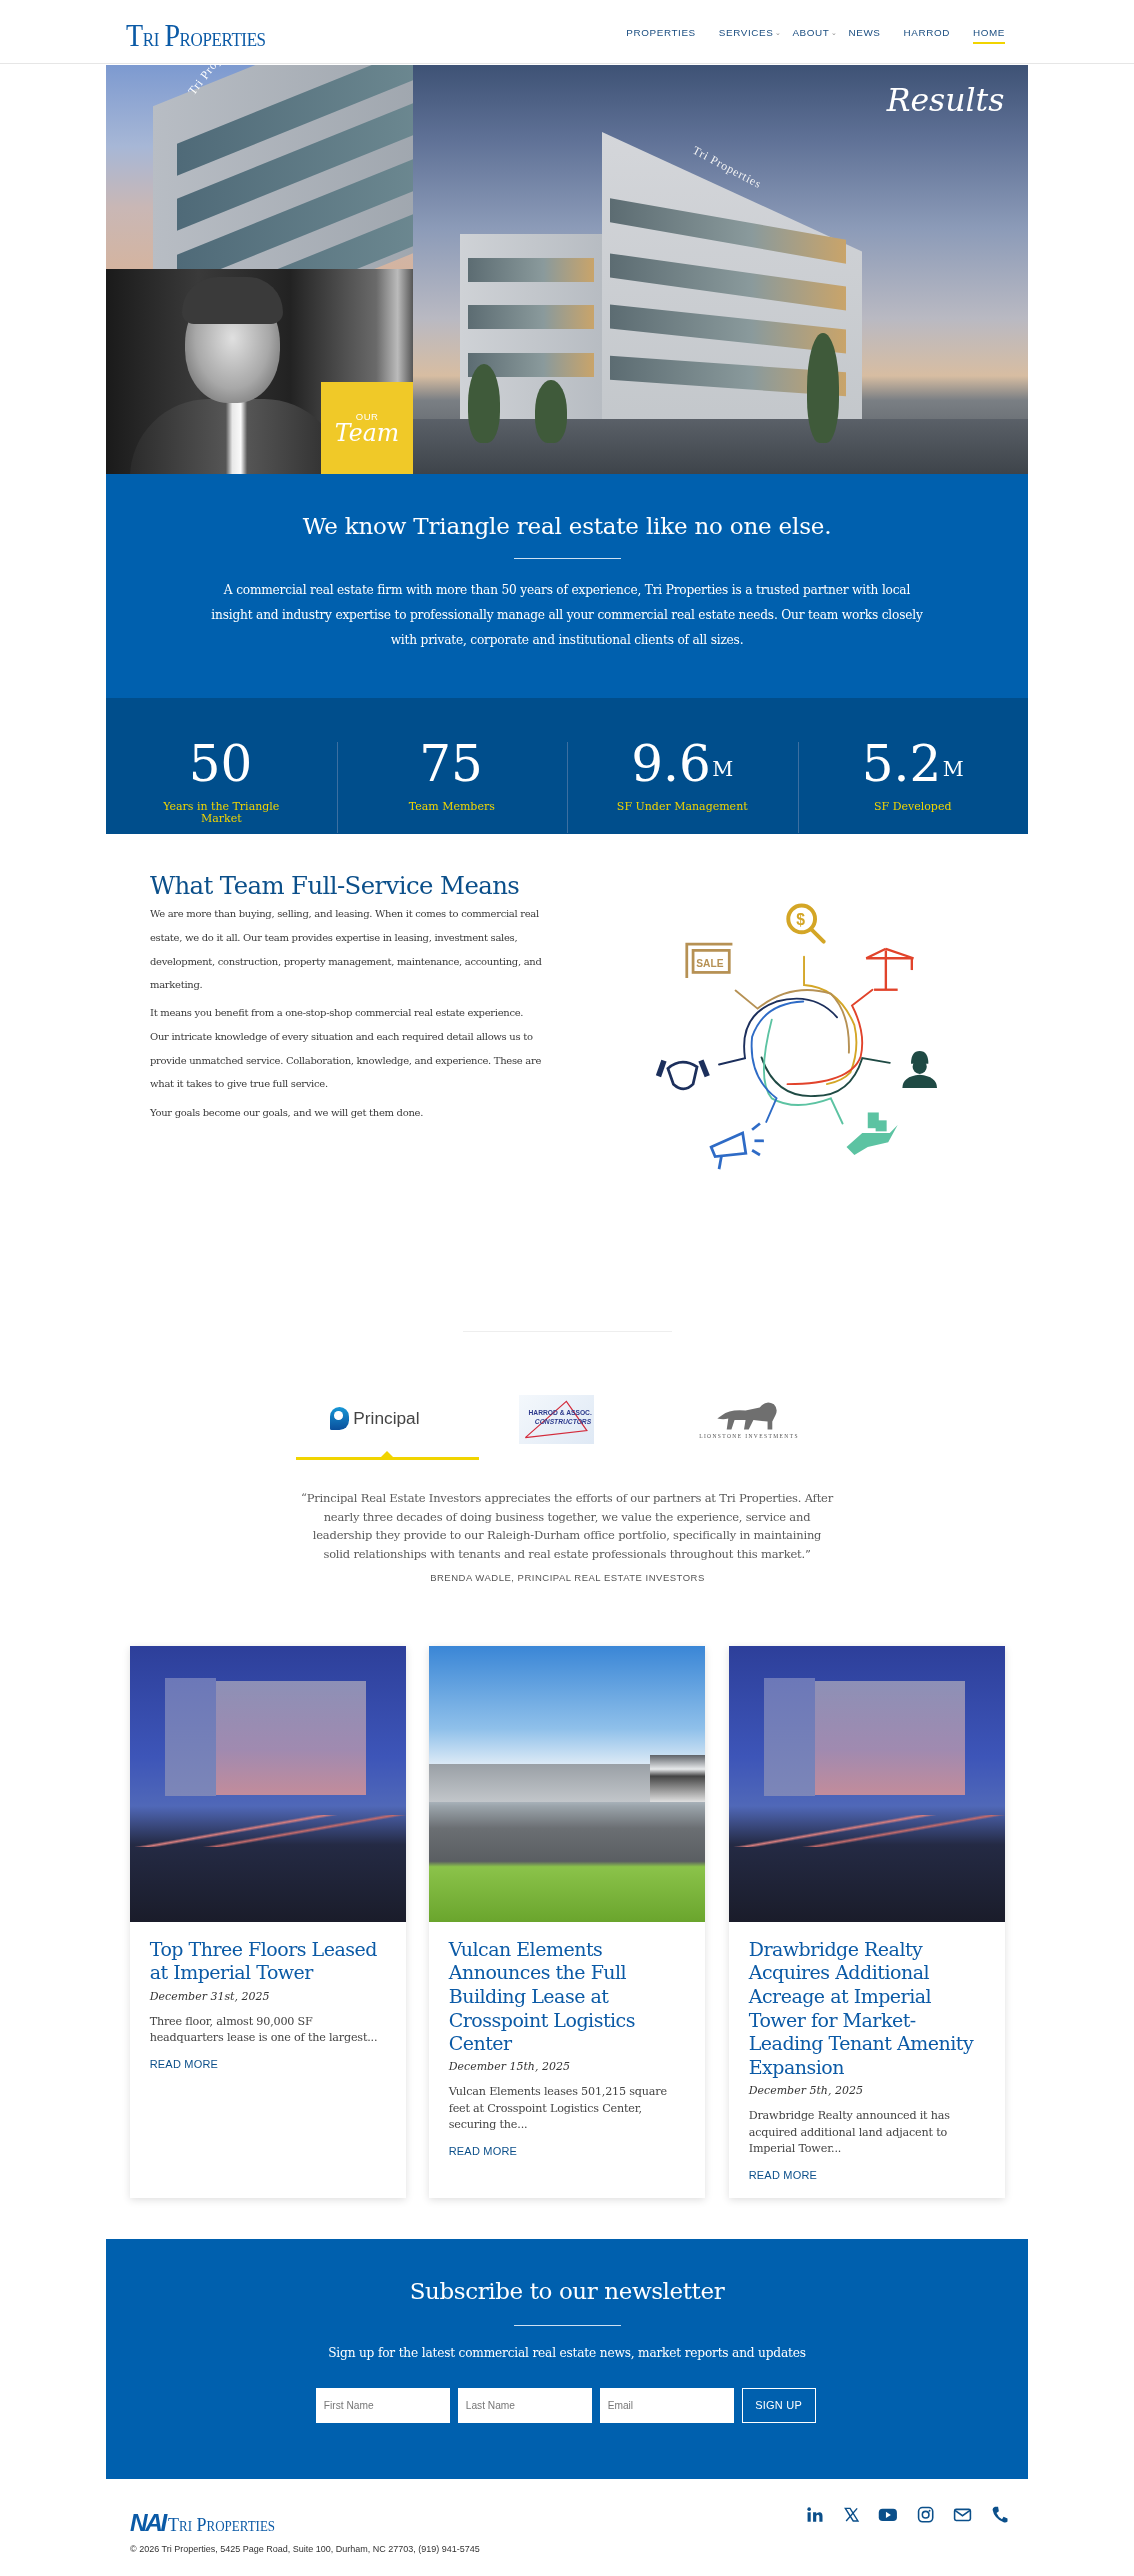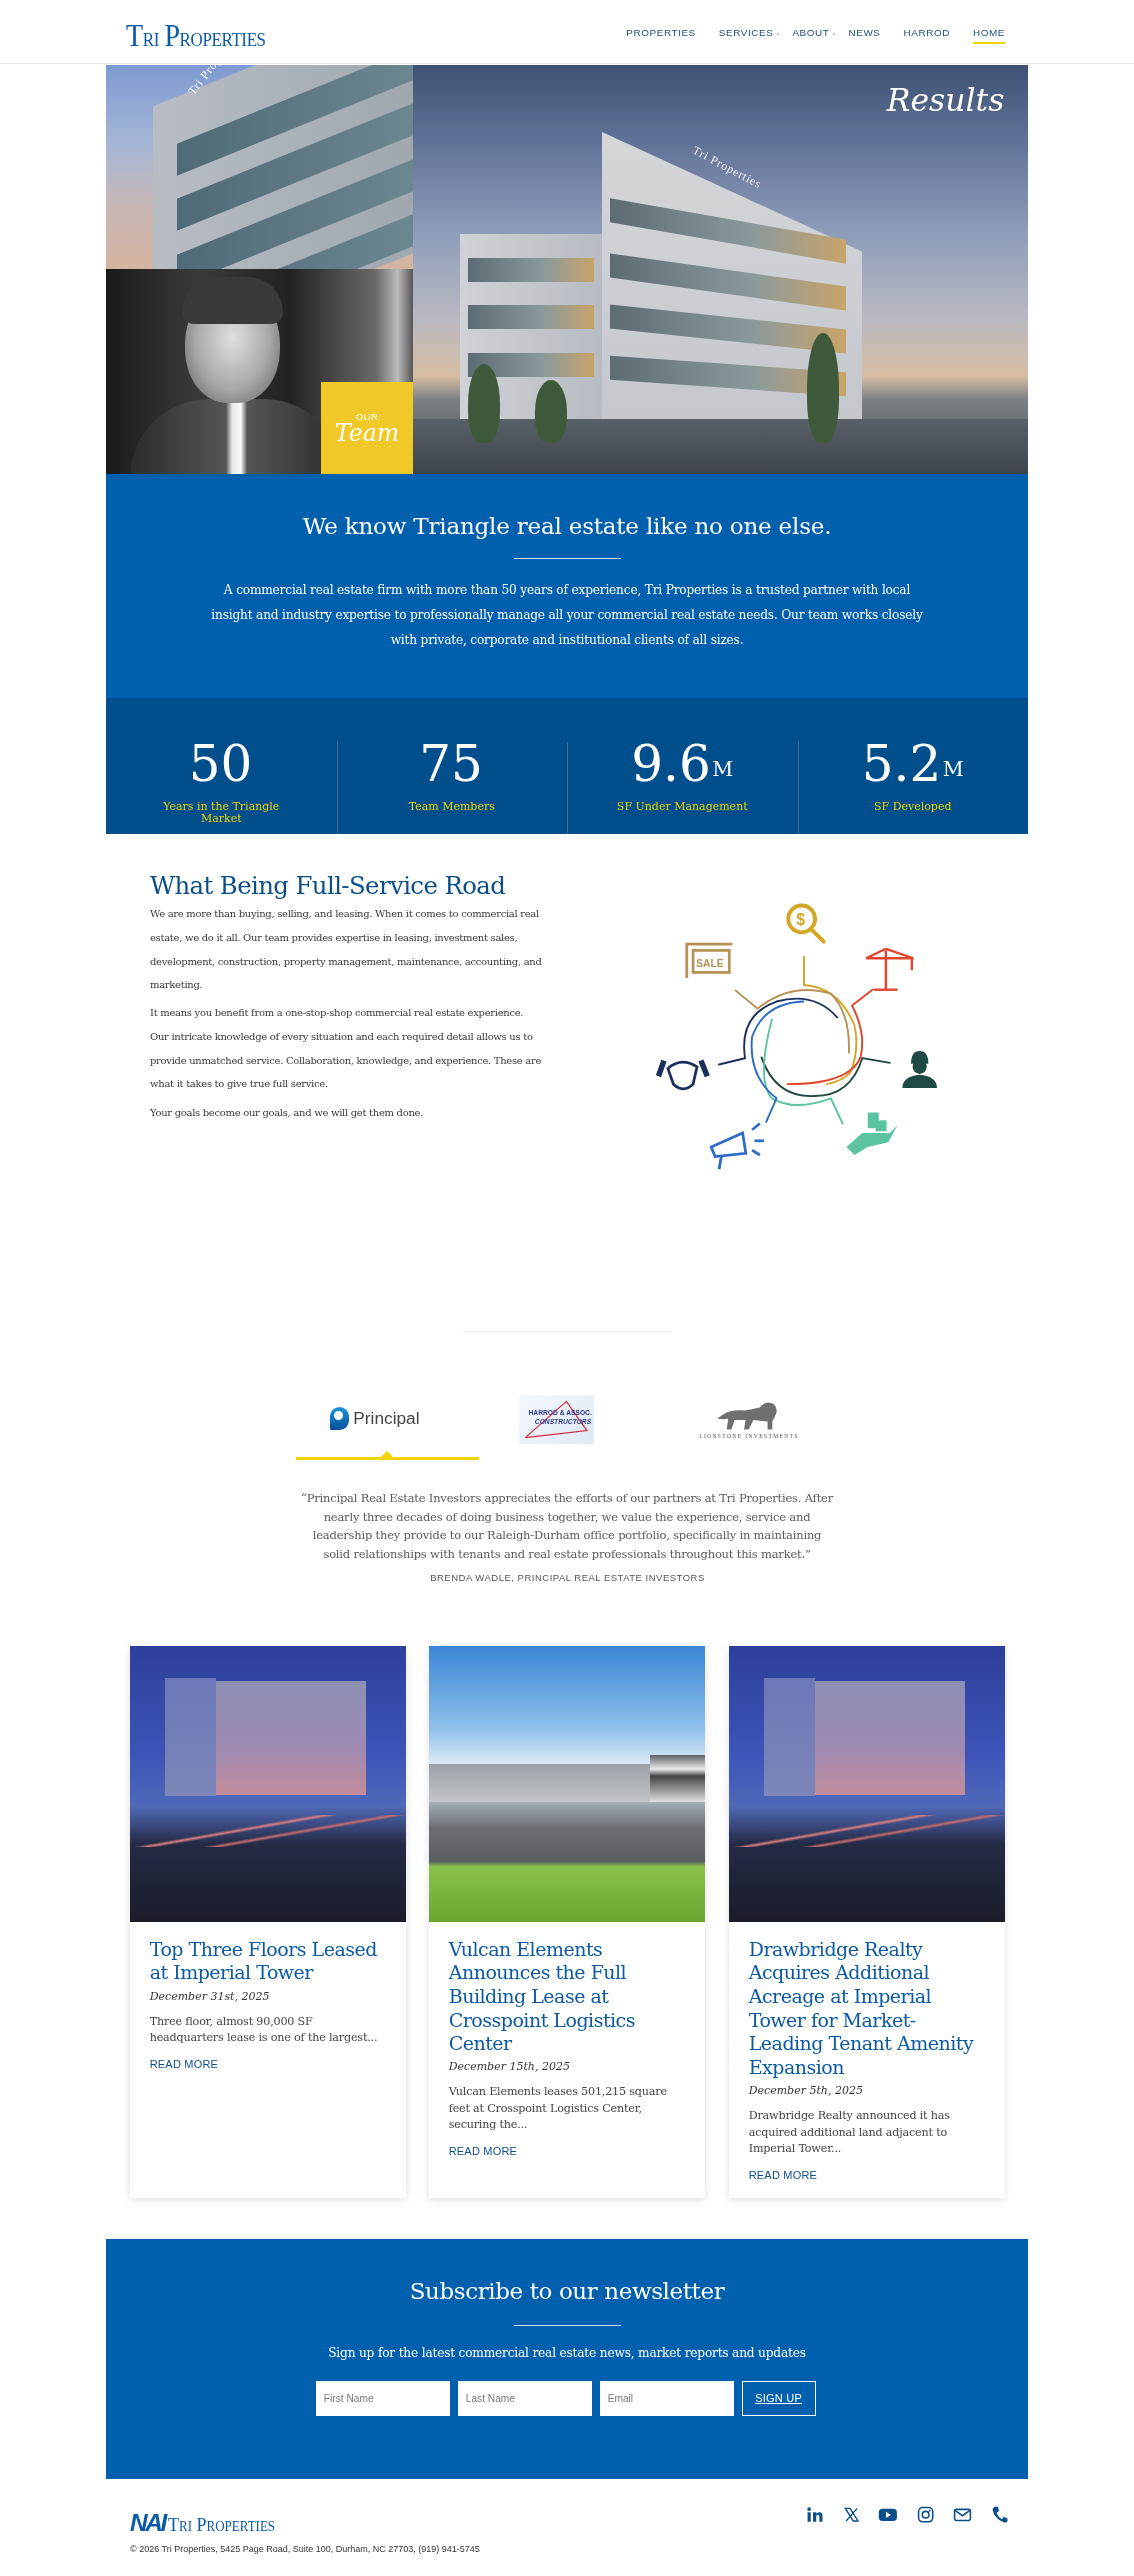--- a/index.html
+++ b/index.html
@@ -95,21 +95,21 @@
   .img-night .lines { position:absolute; left: 0; right: 0; top: 169px; height: 31.5px; background: linear-gradient(170deg, transparent 40%, #d87e7e 43%, transparent 46%, transparent 55%, #c56b6b 58%, transparent 61%); }
   .img-day { background: linear-gradient(180deg,#3a86d6 0%, #8fc0ea 30%, #e9f1f8 45%, #d0dbe5 52%, #9ba4ab 58%, #6b6f73 66%, #5a5e62 78%, #8bc34a 80%, #6aa52d 100%); }
   .img-day .whs { position:absolute; left: 0; top: 118px; width: 229px; height: 38px; background: linear-gradient(180deg,#9aa0a6,#c2c6ca); }
   .img-day .whs2 { position:absolute; left: 221px; top: 109px; width: 55px; height: 47px; background: linear-gradient(180deg,#5e6268,#e8eaec 30%,#444 45%,#e0e0e0); }
 
   
   .nl { position:absolute; left:106px; top: 2239px; width:922px; height: 240px; background:#0060ae; text-align:center; color:#fff; }
   .nl h2 { font-family:"DejaVu Serif",serif; font-weight:normal; font-size: 23px; margin-top: 39px; letter-spacing:-0.4px; }
   .nl .rule { width: 107px; height: 0.8px; background:#cfe1f2; margin: 20.5px auto 20.5px; }
   .nl p { font-family:"DejaVu Serif",serif; font-size: 12.2px; letter-spacing:-0.2px; }
-  .nl-form { display:flex; justify-content:center; gap: 7.9px; margin-top: 21px; margin-left: -2.4px; text-decoration: underline; }
+  .nl-form { display:flex; justify-content:center; gap: 7.9px; margin-top: 28px; margin-left: -2.4px; }
   .nl-form input { width: 134px; height: 35px; border: none; padding: 0 7.9px; font-family:"Liberation Sans",sans-serif; font-size: 10.2px; color:#333; background:#fff; }
   .nl-form input::placeholder { color:#777; }
   .nl-form button { width: 74px; height: 35px; background: transparent; border: 0.8px solid #ffffff; color: #fff; font-family:"Liberation Sans",sans-serif; font-size: 11px; letter-spacing: 0.2px; margin-top: 0; cursor:pointer; }
 
   
   .footer { position:absolute; left:0; top: 2481px; width:1135px; height:95px; background:#fff; }
   .f-logo { position:absolute; left: 130px; top: 30px; display:flex; align-items:flex-end; }
   .f-nai { font-family:"Liberation Sans",sans-serif; font-weight:bold; font-style:italic; color:#0b5aa6; font-size: 24.4px; letter-spacing:-2.4px; line-height: 23.6px; }
   .f-tri { font-family:"Liberation Serif",serif; color:#0b5aa6; font-size: 18px; font-variant: small-caps; margin-left: 3.2px; line-height: 19px; transform: scaleY(1.1); transform-origin: left bottom; }
   .f-copy { position:absolute; left: 130px; top: 63px; font-family:"Liberation Sans",sans-serif; font-size: 9px; color:#333; }
@@ -207,21 +207,21 @@
     <div class="num"><span>9.6</span><sup>M</sup></div>
     <div class="lbl">SF Under Management</div>
   </div>
   <div class="stat">
     <div class="num"><span>5.2</span><sup>M</sup></div>
     <div class="lbl">SF Developed</div>
   </div>
 </section>
 
 <section class="fs">
-  <h2>What Being Full-Service Road</h2>
+  <h2>What Team Full-Service Means</h2>
   <p>We are more than buying, selling, and leasing. When it comes to commercial real estate, we do it all. Our team provides expertise in leasing, investment sales, development, construction, property management, maintenance, accounting, and marketing.</p>
   <p>It means you benefit from a one-stop-shop commercial real estate experience. Our intricate knowledge of every situation and each required detail allows us to provide unmatched service. Collaboration, knowledge, and experience. These are what it takes to give true full service.</p>
   <p>Your goals become our goals, and we will get them done.</p>
 </section>
 
 <div class="diagram">
   <svg width="299" height="292" viewBox="0 0 380 370">
     <g fill="none" stroke-width="2.4" stroke-linecap="round">
 
       <path d="M211 88 L211 124 Q255 127 275 175 Q282 205 270 235 Q260 246 240 250" stroke="#d4a626"></path>

